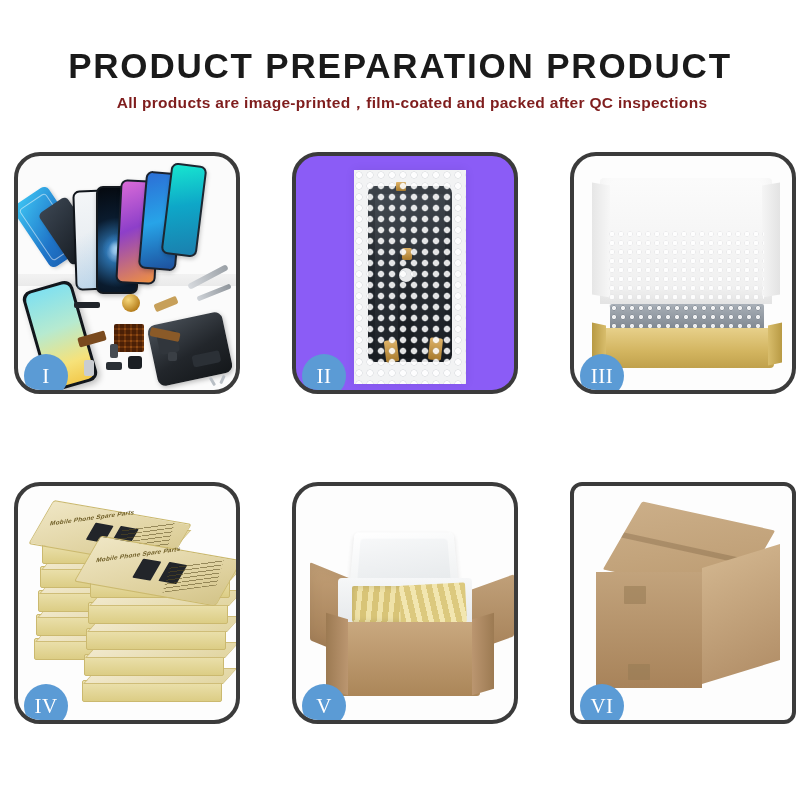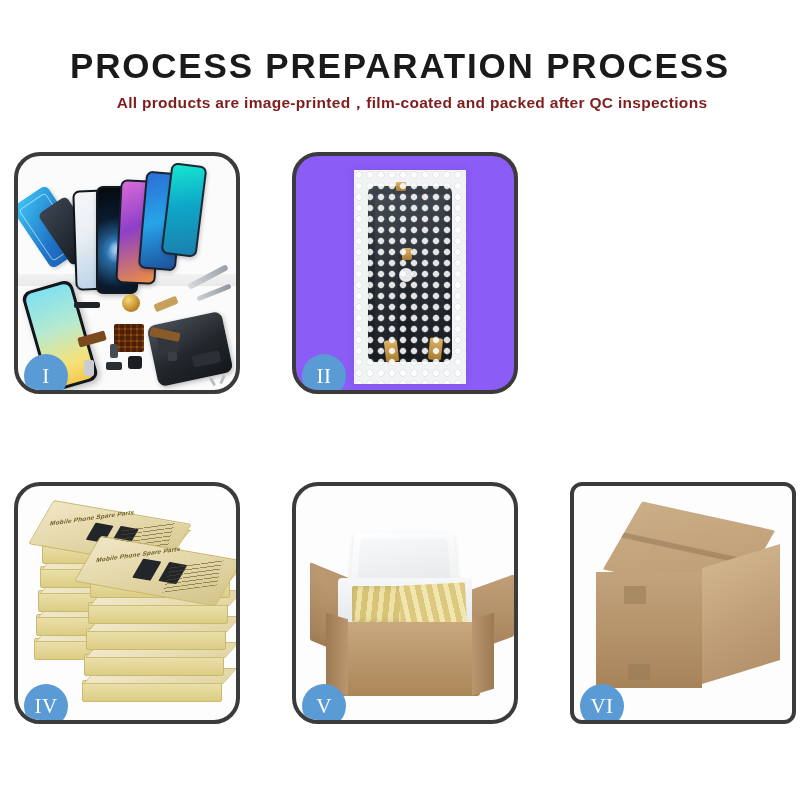--- a/index.html
+++ b/index.html
@@ -365,21 +365,21 @@
   .tape{position:absolute;background:rgba(150,122,84,.55);border-radius:1px;}
   .t1{left:34px;top:70px;width:22px;height:18px;}
   .t2{left:38px;top:148px;width:22px;height:16px;}
 </style>
 </head>
 <body>
 
 <div class="page">
 
   <div class="header">
-    <h1 class="title">PROCESS PREPARATION PROCESS</h1>
+    <h1 class="title">PRODUCT PREPARATION PRODUCT</h1>
     <p class="subtitle">All products are image-printed，film-coated and packed after QC inspections</p>
   </div>
 
   <div class="grid">
 
     <div class="panel r1 c1 p1">
       <div class="stage">
         <div class="band"></div>
         <div class="film"></div>
         <div class="film2"></div>
@@ -430,20 +430,31 @@
           <div class="goldtab gt1"></div>
           <div class="goldtab gt2"></div>
           <div class="goldtab gt3"></div>
           <div class="goldtab gt4"></div>
           <div class="bubbles"></div>
         </div>
       </div>
       <div class="badge">II</div>
     </div>
 
+    <div class="panel r1 c3 p3">
+      <div class="stage">
+        <div class="boxIII">
+          <div class="lidIII"></div>
+          <div class="foamIII"></div>
+          <div class="wrapIII"></div>
+          <div class="kraftIII"></div>
+        </div>
+      </div>
+      <div class="badge">III</div>
+    </div>
 
     <div class="panel r2 c1 p4">
       <div class="stage">
         <div class="stack">
           <div class="sbox b5">
               <span class="face"></span>
             </div>
           <div class="sbox b4">
               <span class="face"></span>
             </div>

